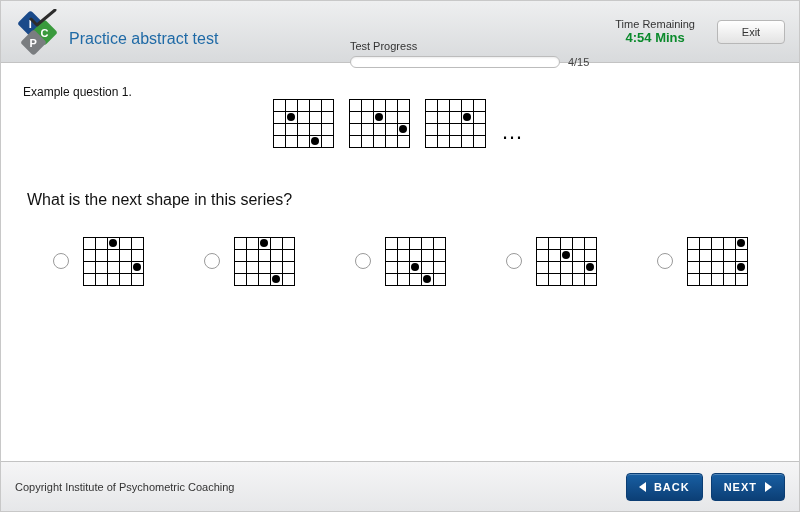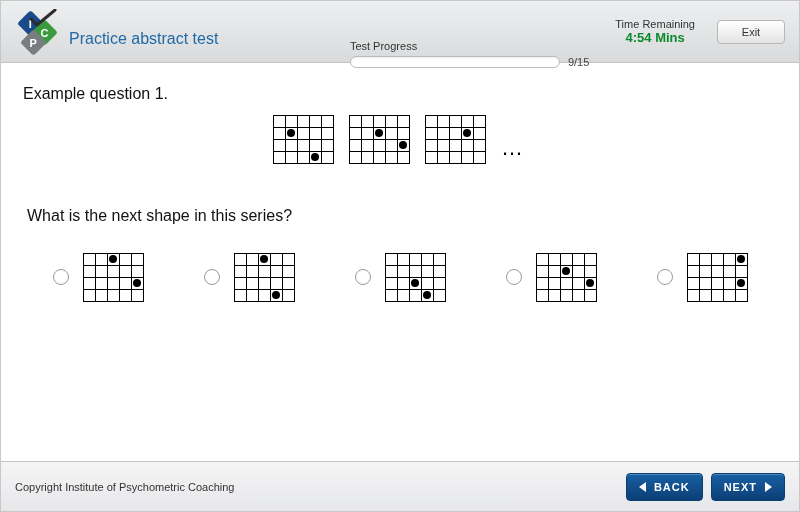--- a/index.html
+++ b/index.html
@@ -19,21 +19,21 @@
   .progress-label{font-size:11px;color:#333;margin-bottom:4px;}
   .progress-row{display:flex;align-items:center;}
   .progress-bar{width:210px;height:12px;background:#fff;border:1px solid #bcbcbc;border-radius:6px;margin-right:8px;box-shadow:inset 0 1px 2px rgba(0,0,0,0.08);}
   .progress-count{font-size:11px;color:#444;}
   .time-block{display:flex;flex-direction:column;align-items:center;margin-right:22px;}
   .time-label{font-size:11px;color:#333;}
   .time-remaining{font-size:13px;font-weight:bold;color:#0b8a2c;}
   .exit-btn{height:24px;width:68px;border:1px solid #b7b7b7;border-radius:4px;background:linear-gradient(#ffffff,#e3e3e3);font-size:11px;color:#333;cursor:pointer;}
   
   .content{flex:1;padding:22px 22px 0 22px;position:relative;}
-  .heading{font-size:16px;color:#111;margin-bottom:12px;}
+  .heading{font-size:12px;color:#111;margin-bottom:0;}
   .series-row{display:flex;justify-content:center;align-items:flex-end;gap:16px;margin-bottom:44px;}
   .ellipsis{font-size:22px;letter-spacing:4px;color:#000;padding-bottom:2px;}
   .question{font-size:16px;color:#111;margin-bottom:28px;padding-left:4px;}
   .options{display:flex;justify-content:space-between;padding:0 30px;}
   .option{display:flex;align-items:center;gap:14px;cursor:pointer;}
   .radio{width:16px;height:16px;border:1px solid #9a9a9a;border-radius:50%;background:#fff;flex:0 0 auto;}
   
   .grid{display:grid;grid-template-columns:repeat(5,12px);grid-template-rows:repeat(4,12px);}
   .cell{border:1px solid #000;margin:-0.5px;position:relative;background:#fff;}
   .dot::after{content:"";position:absolute;width:8px;height:8px;background:#000;border-radius:50%;left:50%;top:50%;transform:translate(-50%,-50%);}
@@ -62,21 +62,21 @@
         </div>
       <svg class="chk" width="28" height="20">
           <polyline points="2,10 8,16 26,1" fill="none" stroke="#2c2c2c" stroke-width="3" stroke-linecap="round" stroke-linejoin="round"></polyline>
         </svg>
     </div>
     <div class="title">Practice abstract test</div>
     <div class="progress-block">
       <div class="progress-label">Test Progress</div>
       <div class="progress-row">
         <div class="progress-bar"></div>
-        <div class="progress-count">9/15</div>
+        <div class="progress-count">4/15</div>
       </div>
     </div>
     <div class="time-block">
       <div class="time-label">Time Remaining</div>
       <div class="time-remaining">4:54 Mins</div>
     </div>
     <button class="exit-btn">Exit</button>
   </div>
 
   <div class="content">

